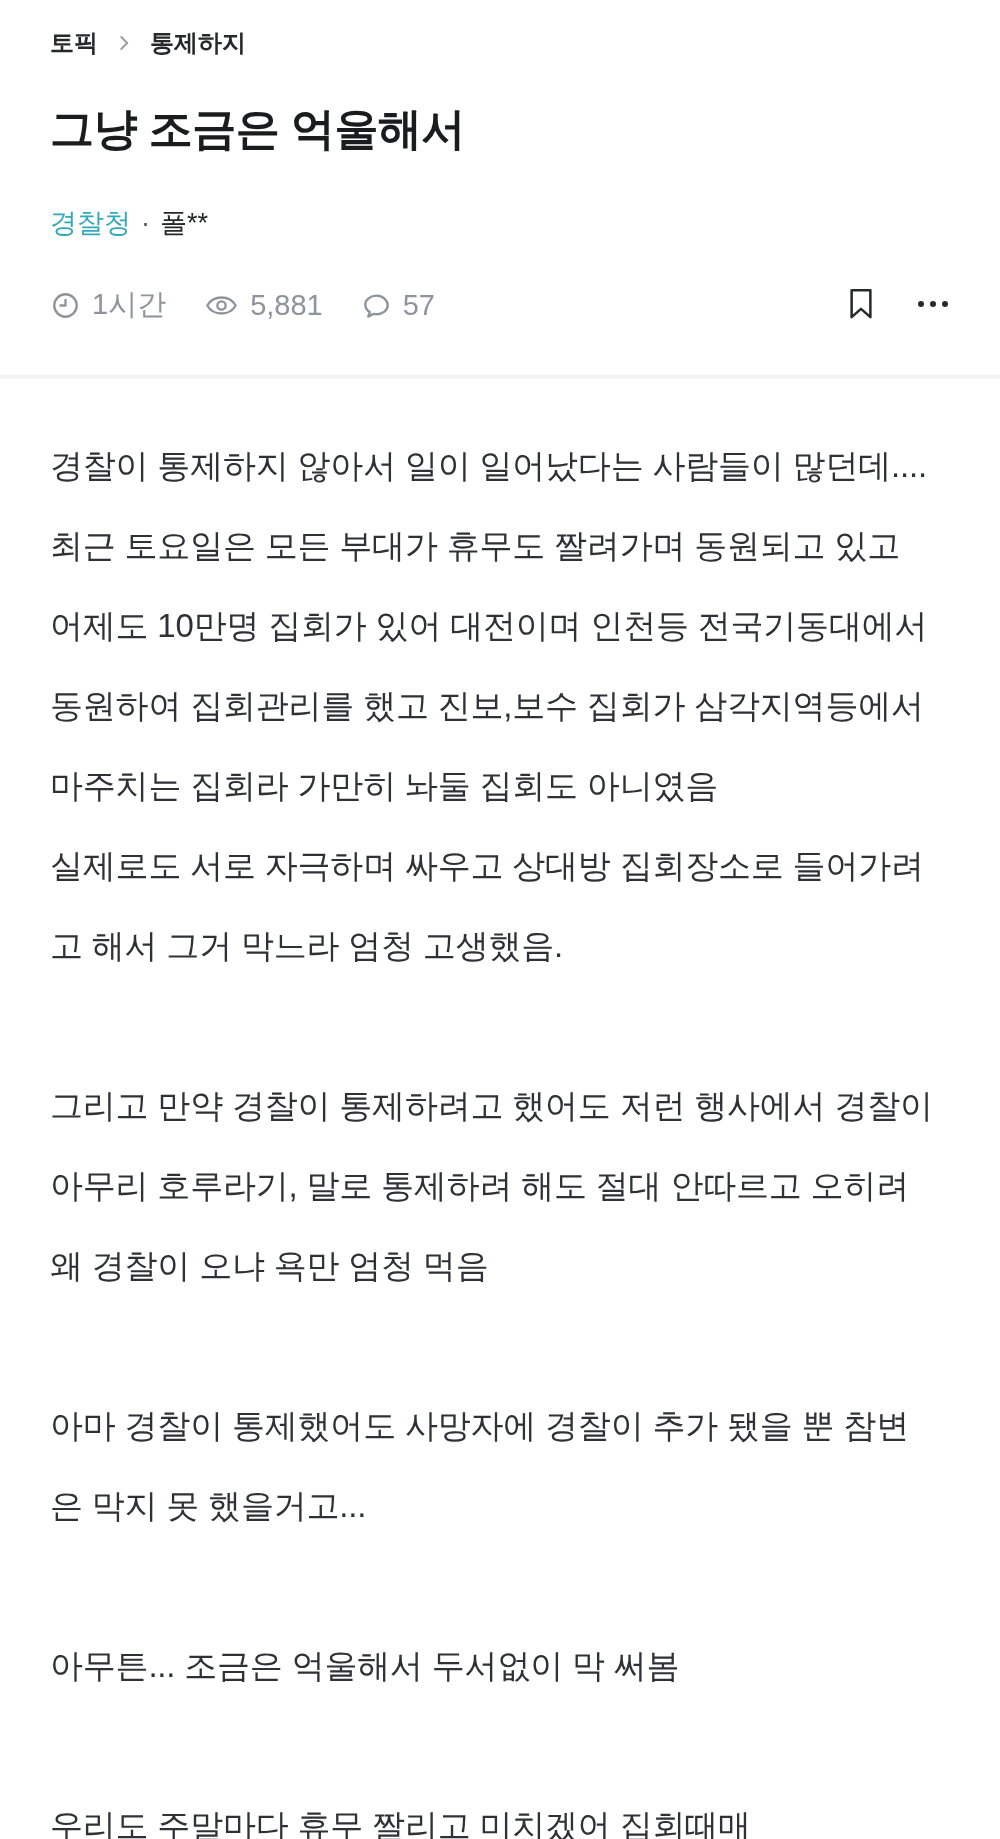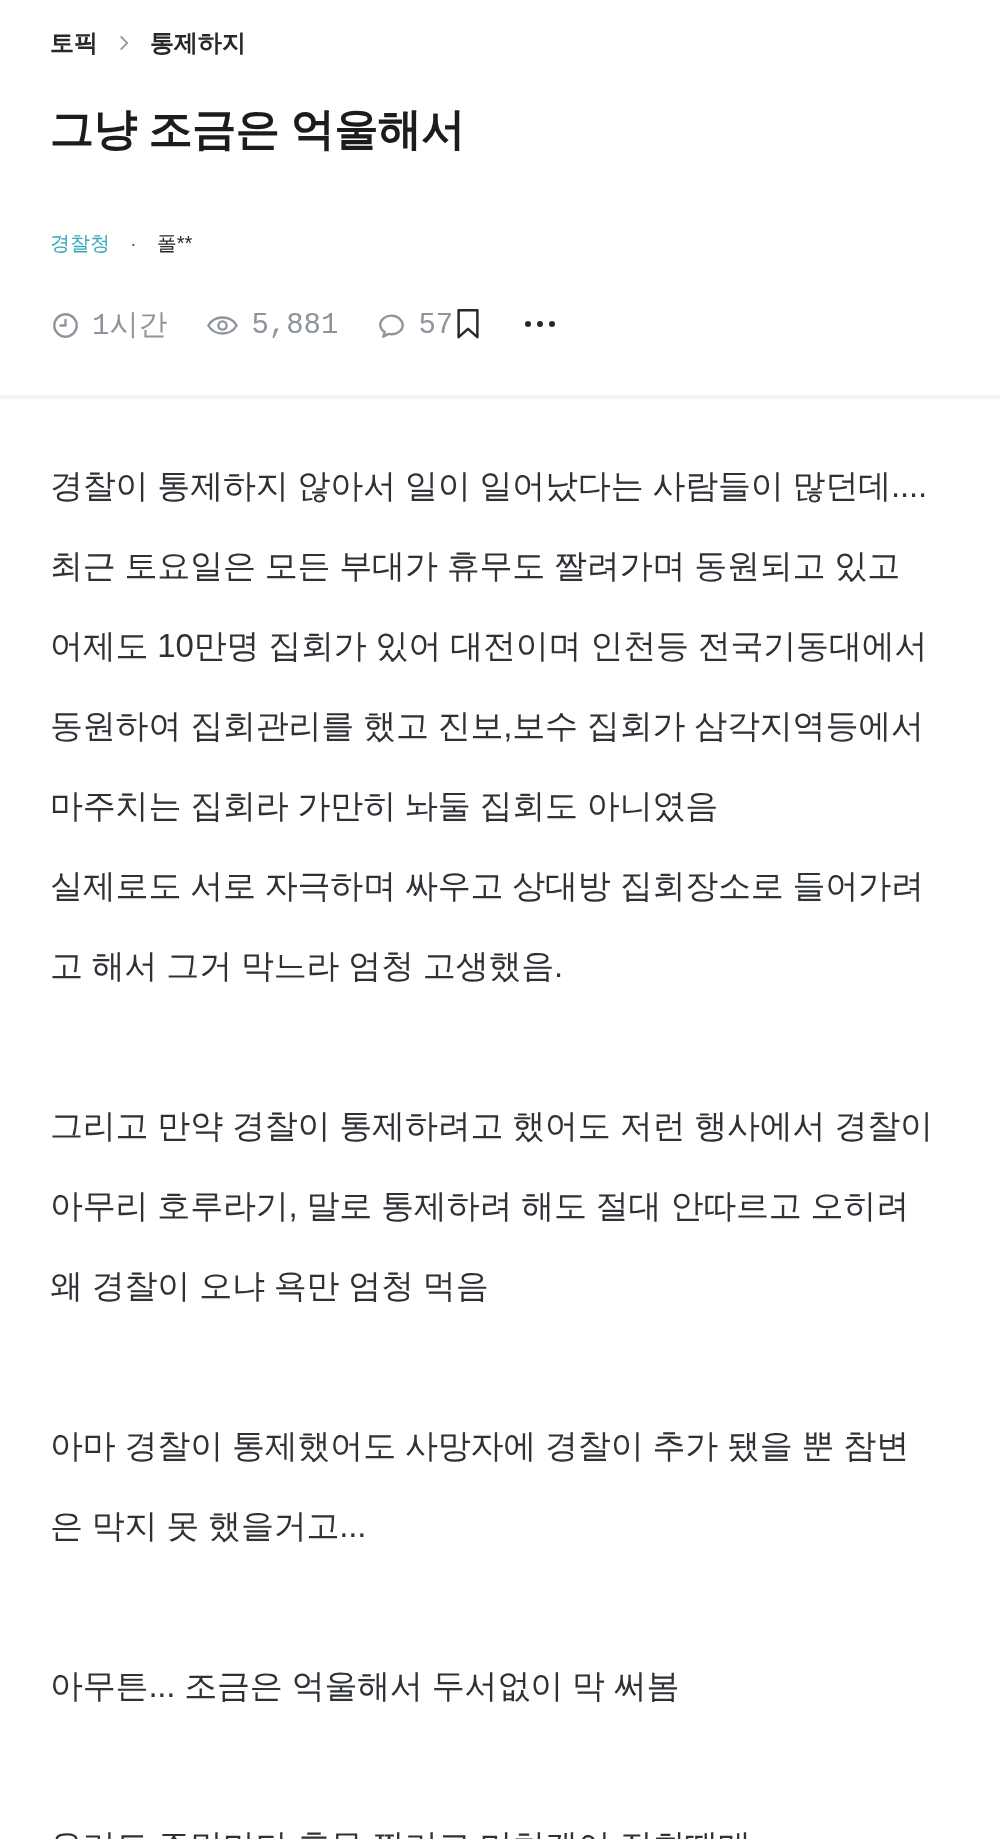--- a/index.html
+++ b/index.html
@@ -20,33 +20,32 @@
     display: flex; align-items: center; gap: 15px;
     font-size: 24px; font-weight: 700; color: #26282b;
   }
   .breadcrumb .chev { display: flex; align-items: center; color: #9aa0a6; }
   .post-title {
     margin-top: 44px;
     font-size: 44px; font-weight: 700; color: #1a1c1e;
     line-height: 52px; letter-spacing: -0.5px;
   }
   .author-line {
-    margin-top: 72px;
-    display: flex; align-items: center; gap: 20px;
-    font-size: 20px; line-height: 32px;
+    margin-top: 52px;
+    display: flex; align-items: center; gap: 10px;
+    font-size: 27px; line-height: 32px;
   }
   .author-company { color: #33a9ba; }
   .author-sep { color: #55595e; }
   .author-handle { color: #26282b; }
 
   .meta-row {
     margin-top: 46px;
-    display: flex; align-items: center; 
+    display: flex; align-items: center; justify-content: space-between;
     height: 40px;
-    font-family: Liberation Mono, monospace;
   }
   .meta-left { display: flex; align-items: center; gap: 38px; }
   .meta-item {
     display: flex; align-items: center; gap: 11px;
     font-size: 29px; color: #8e949b;
   }
   .meta-item svg { display: block; }
   .meta-right { display: flex; align-items: center; gap: 40px; }
   .icon-btn { background: none; border: none; cursor: pointer; display: flex; align-items: center; padding: 0; }
 

